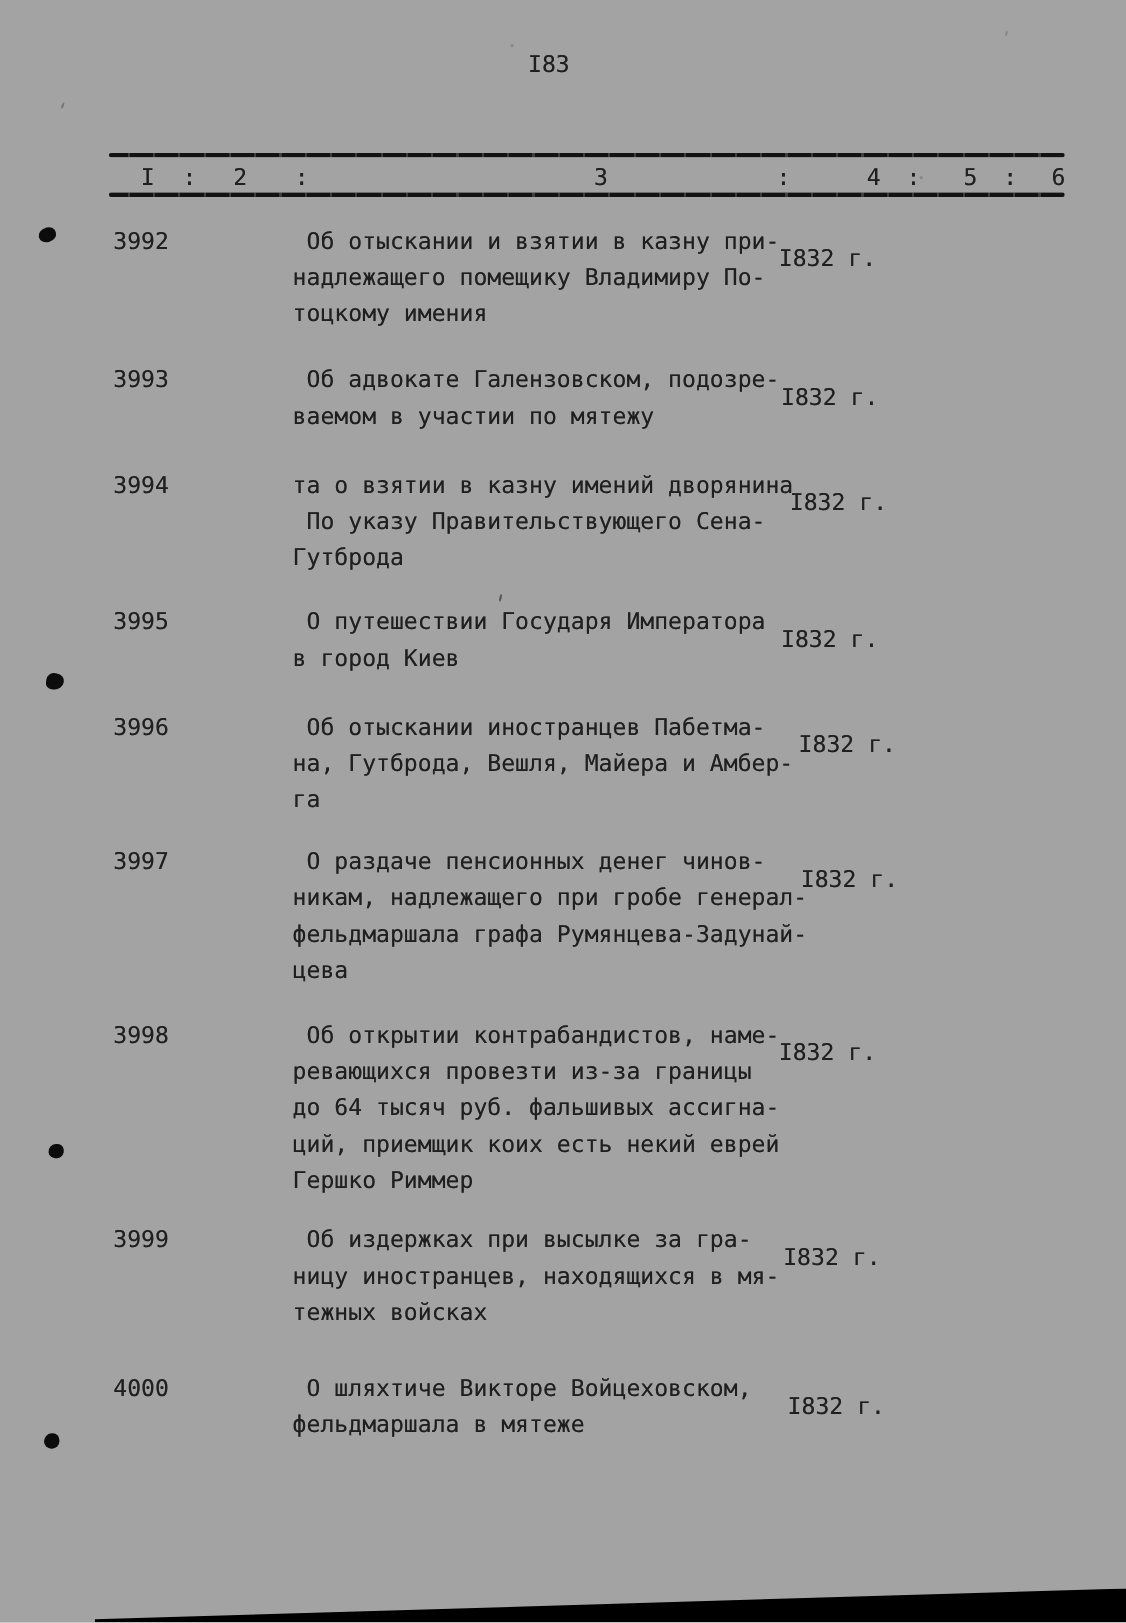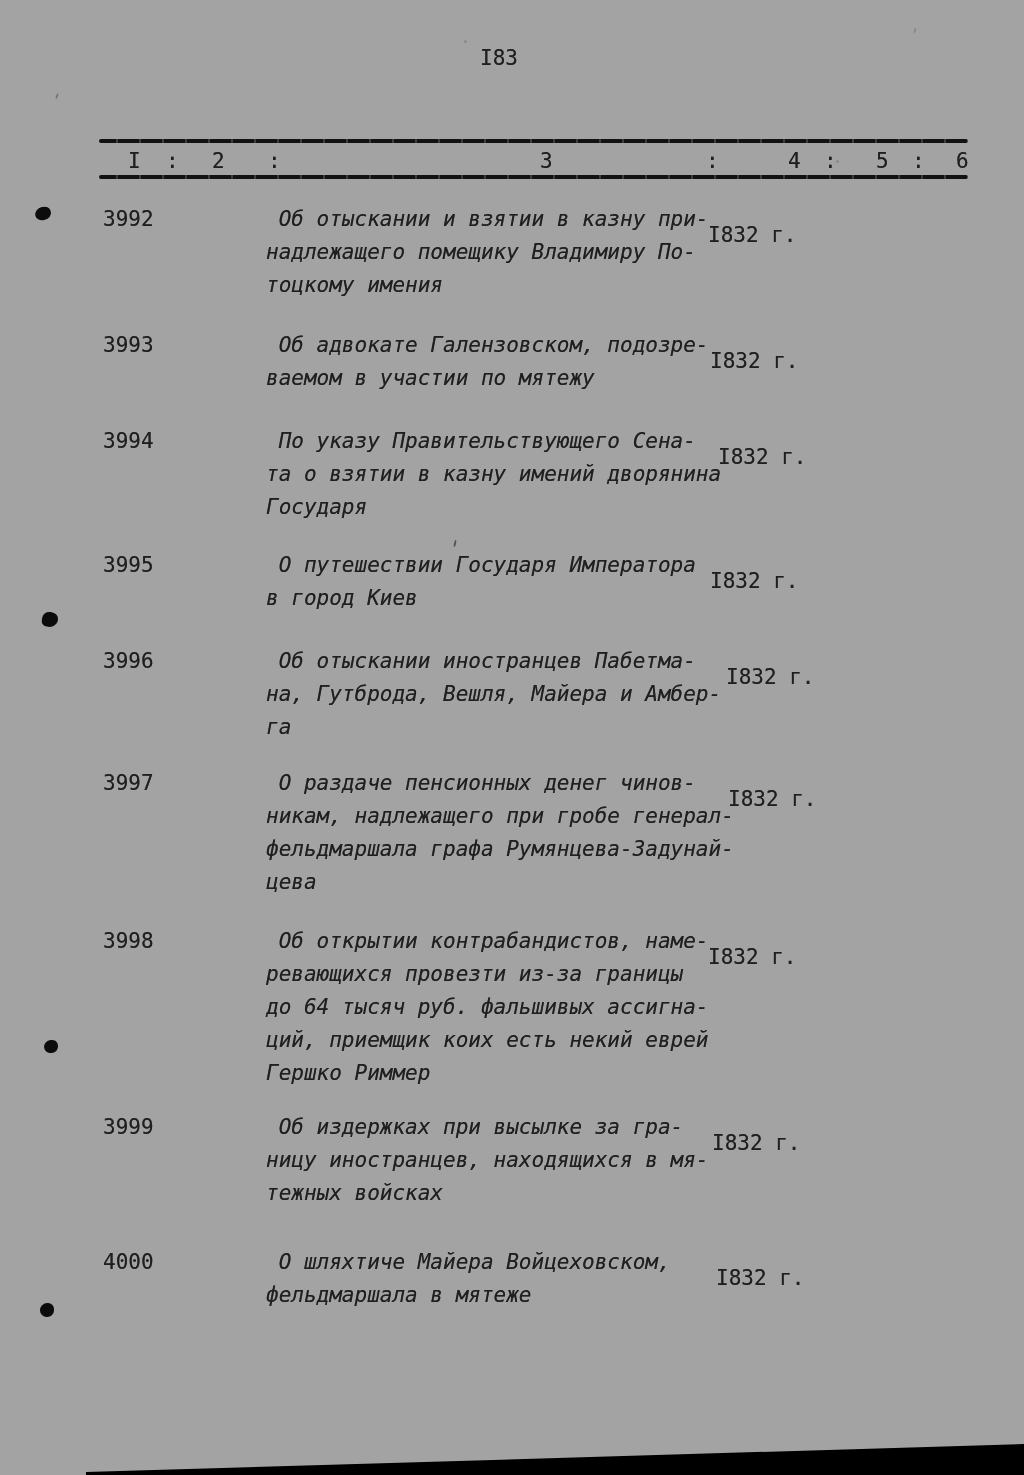--- a/index.html
+++ b/index.html
@@ -24,21 +24,21 @@
     position:absolute;left:99px;width:869px;height:4px;
     background-color:#141414;
     background-image:repeating-linear-gradient(90deg,#121212 0 17px,#3d3d3d 17px 19px,#121212 19px 23px);
     border-radius:2px;
   }
   .rule-top{top:139px;}
   .rule-bottom{top:175px;}
   .header-cell{top:145px;}
   .entry{position:absolute;left:0;top:0;width:1024px;}
   .entry .num{position:absolute;left:103px;top:0;}
-  .entry .desc{position:absolute;left:266px;top:0;width:470px;font-style:italic;}
+  .entry .desc{position:absolute;left:266px;top:0;width:470px;}
   .entry .desc .line{white-space:pre;}
   .entry .year{position:absolute;top:16px;}
   .margin-dot{
     position:absolute;background:#0c0c0c;border-radius:55% 45% 50% 50%;
   }
   .dot1{left:35px;top:207px;width:16px;height:13px;transform:rotate(-14deg);}
   .dot2{left:42px;top:612px;width:16px;height:15px;transform:rotate(8deg);border-radius:50% 50% 60% 40%;}
   .dot3{left:44px;top:1040px;width:14px;height:13px;transform:rotate(-6deg);}
   .dot4{left:40px;top:1303px;width:14px;height:14px;}
   .scan-speck{position:absolute;background:#8a8a8a;border-radius:50%;}
@@ -82,21 +82,21 @@
         <div class="txt desc"><div class="line"> Об отыскании и взятии в казну при-</div><div class="line">надлежащего помещику Владимиру По-</div><div class="line">тоцкому имения</div></div>
         <span class="txt year" style="left: 708px;">I832 г.</span>
       </div>
       <div class="entry" style="top: 329px;">
         <span class="txt num">3993</span>
         <div class="txt desc"><div class="line"> Об адвокате Галензовском, подозре-</div><div class="line">ваемом в участии по мятежу</div></div>
         <span class="txt year" style="left: 710px;">I832 г.</span>
       </div>
       <div class="entry" style="top: 425px;">
         <span class="txt num">3994</span>
-        <div class="txt desc"><div class="line"> По указу Правительствующего Сена-</div><div class="line">та о взятии в казну имений дворянина</div><div class="line">Государя</div></div>
+        <div class="txt desc"><div class="line">та о взятии в казну имений дворянина</div><div class="line"> По указу Правительствующего Сена-</div><div class="line">Гутброда</div></div>
         <span class="txt year" style="left: 718px;">I832 г.</span>
       </div>
       <div class="entry" style="top: 549px;">
         <span class="txt num">3995</span>
         <div class="txt desc"><div class="line"> О путешествии Государя Императора</div><div class="line">в город Киев</div></div>
         <span class="txt year" style="left: 710px;">I832 г.</span>
       </div>
       <div class="entry" style="top: 645px;">
         <span class="txt num">3996</span>
         <div class="txt desc"><div class="line"> Об отыскании иностранцев Пабетма-</div><div class="line">на, Гутброда, Вешля, Майера и Амбер-</div><div class="line">га</div></div>
@@ -112,21 +112,21 @@
         <div class="txt desc"><div class="line"> Об открытии контрабандистов, наме-</div><div class="line">ревающихся провезти из-за границы</div><div class="line">до 64 тысяч руб. фальшивых ассигна-</div><div class="line">ций, приемщик коих есть некий еврей</div><div class="line">Гершко Риммер</div></div>
         <span class="txt year" style="left: 708px;">I832 г.</span>
       </div>
       <div class="entry" style="top: 1111px;">
         <span class="txt num">3999</span>
         <div class="txt desc"><div class="line"> Об издержках при высылке за гра-</div><div class="line">ницу иностранцев, находящихся в мя-</div><div class="line">тежных войсках</div></div>
         <span class="txt year" style="left: 712px;">I832 г.</span>
       </div>
       <div class="entry" style="top: 1246px;">
         <span class="txt num">4000</span>
-        <div class="txt desc"><div class="line"> О шляхтиче Майера Войцеховском,</div><div class="line">фельдмаршала в мятеже</div></div>
+        <div class="txt desc"><div class="line"> О шляхтиче Викторе Войцеховском,</div><div class="line">фельдмаршала в мятеже</div></div>
         <span class="txt year" style="left: 716px;">I832 г.</span>
       </div>
     </div>
 
   <div class="margin-dot dot1"></div>
   <div class="margin-dot dot2"></div>
   <div class="margin-dot dot3"></div>
   <div class="margin-dot dot4"></div>
 
   <div class="scan-speck speck1"></div>

